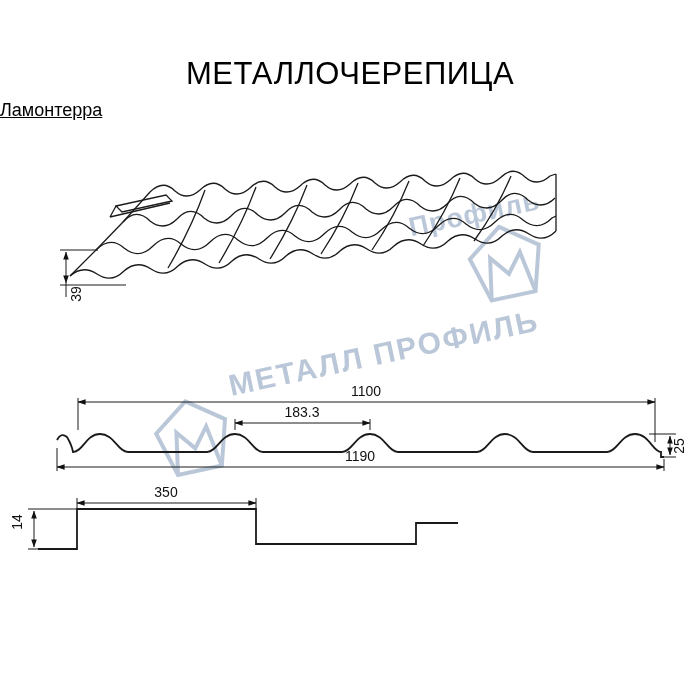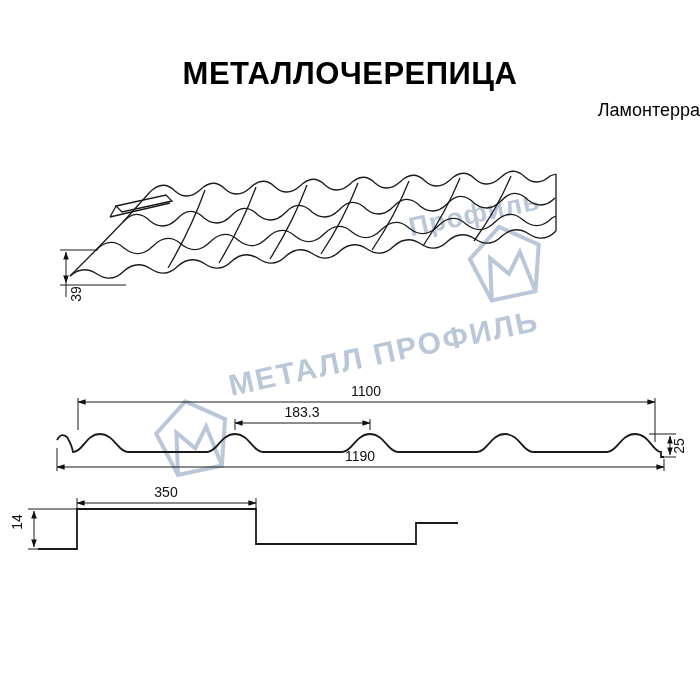--- a/index.html
+++ b/index.html
@@ -2,25 +2,25 @@
 <html><head>
 <meta charset="utf-8">
 <style>
   html,body{margin:0;padding:0;}
   body{
     width:700px;height:700px;position:relative;background:#ffffff;
     font-family:"Liberation Sans",sans-serif;overflow:hidden;color:#000;
   }
   .title{
     position:absolute;top:56px;left:0;width:100%;text-align:center;
-    font-size:31px;font-weight:700;letter-spacing:.5px;z-index:2;
+    font-size:31px;font-weight:400;letter-spacing:.5px;z-index:2;
   }
   .subtitle{
-    position:absolute;top:100px;left:0;width:100%;text-align:right;
-    font-size:18px;z-index:2;
+    position:absolute;top:100px;left:0;width:100%;text-align:left;
+    font-size:18px;z-index:2;text-decoration:underline;
   }
   .wm{position:absolute;color:#b7c5d6;opacity:.95;z-index:0;}
   .wm .t{white-space:nowrap;font-weight:700;}
   .wm-a{left:415px;top:188px;width:230px;height:110px;transform:rotate(-12deg);}
   .wm-a .t{position:absolute;left:0;top:0;font-size:27px;letter-spacing:1px;}
   .wm-a svg{position:absolute;left:42px;top:28px;width:92px;height:80px;}
   .wm-b{left:142px;top:344px;width:380px;height:110px;transform:rotate(-12deg);}
   .wm-b svg{position:absolute;left:0;top:22px;width:92px;height:80px;}
   .wm-b .t{position:absolute;left:92px;top:4px;font-size:30px;letter-spacing:2px;}
   svg.drawing{position:absolute;left:0;top:0;z-index:1;}

